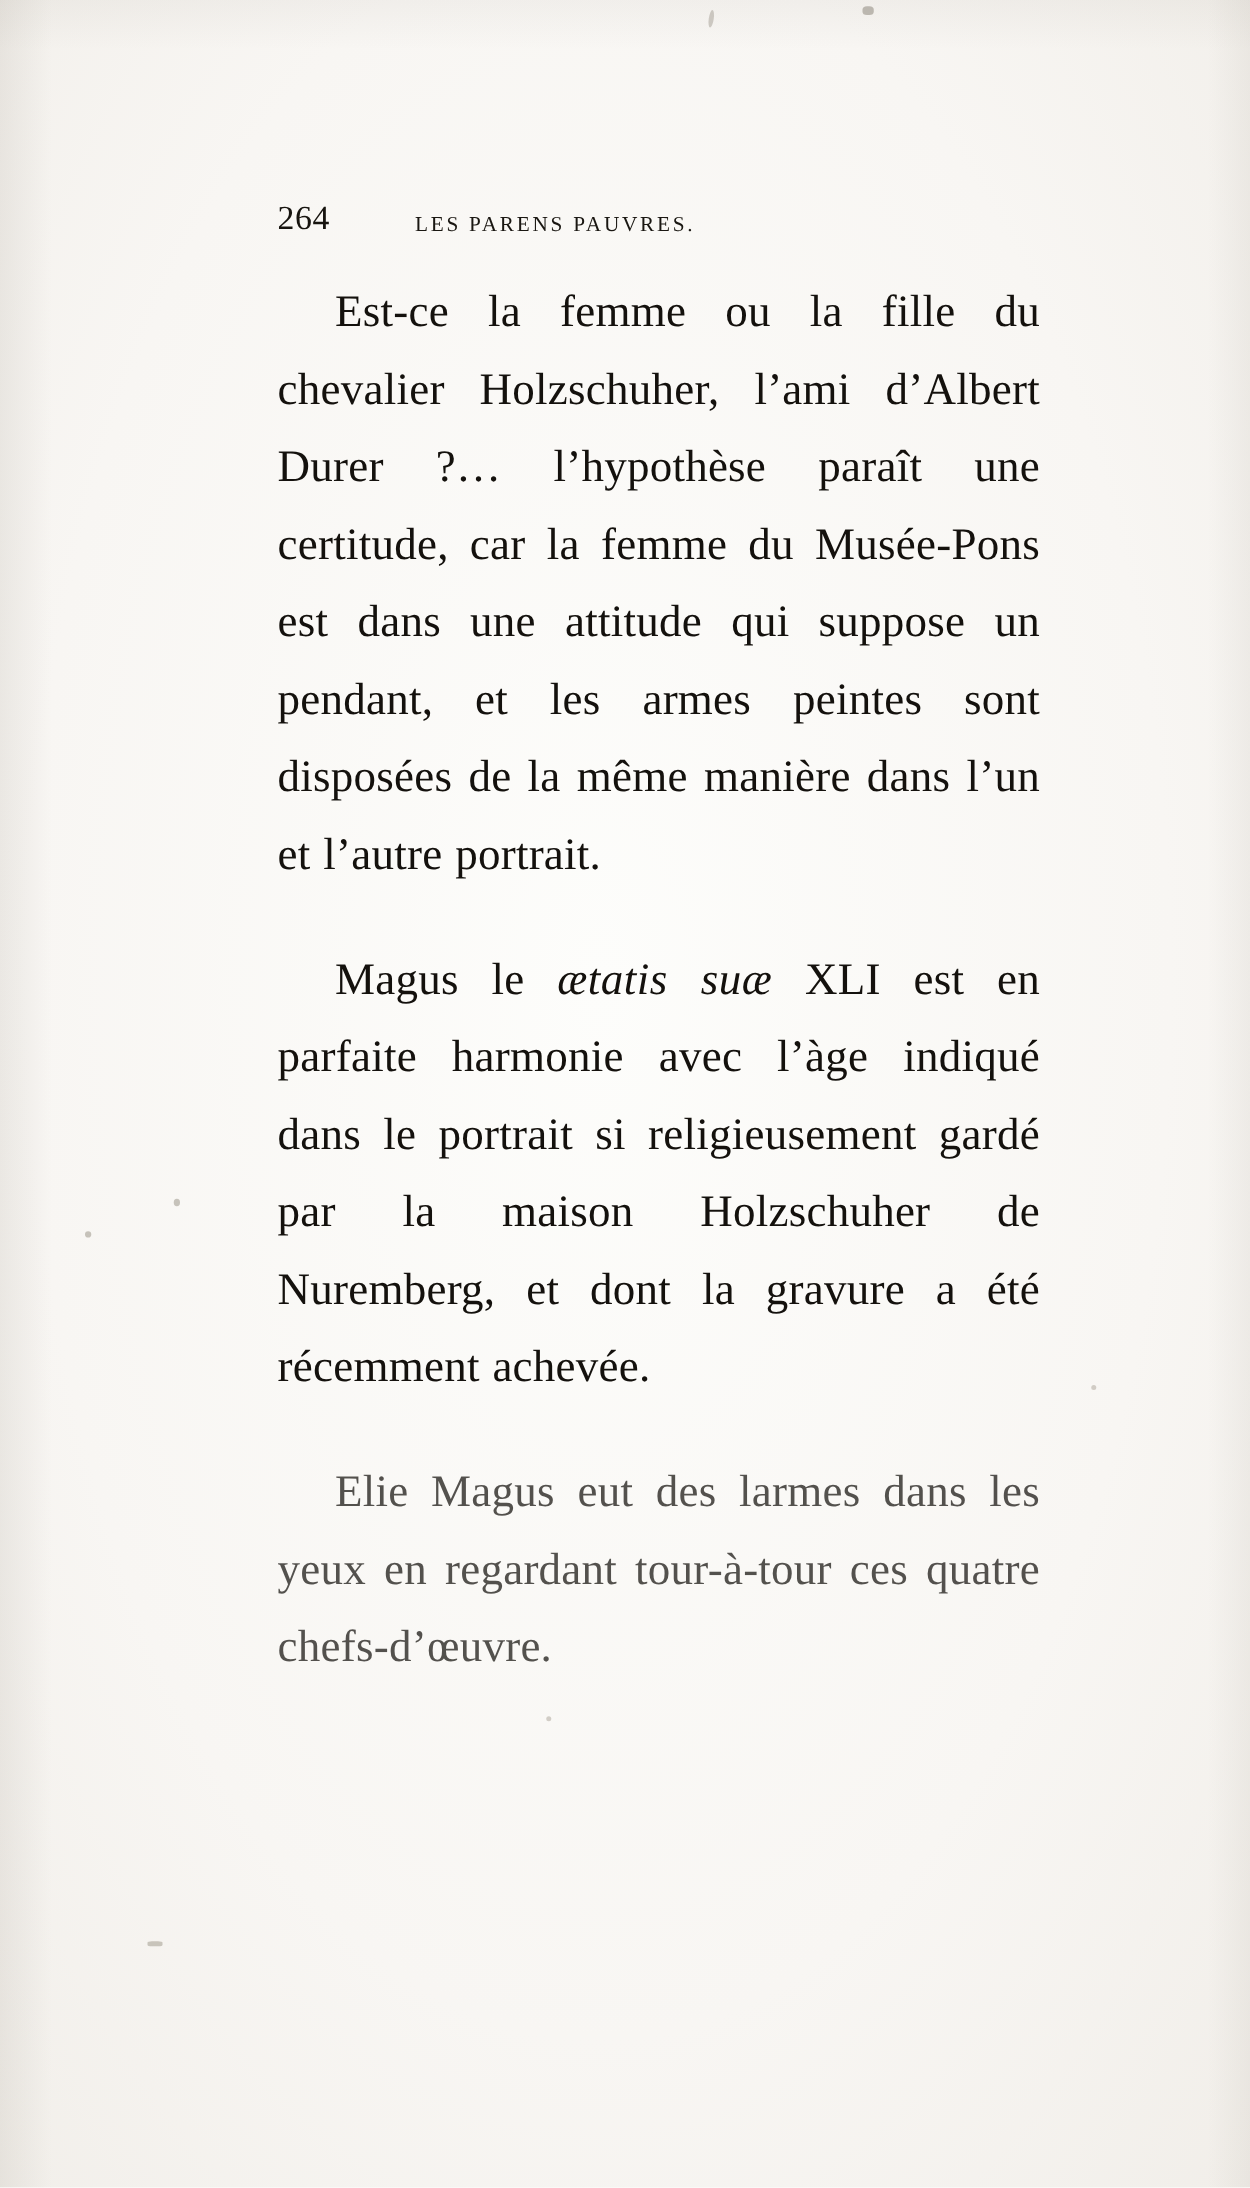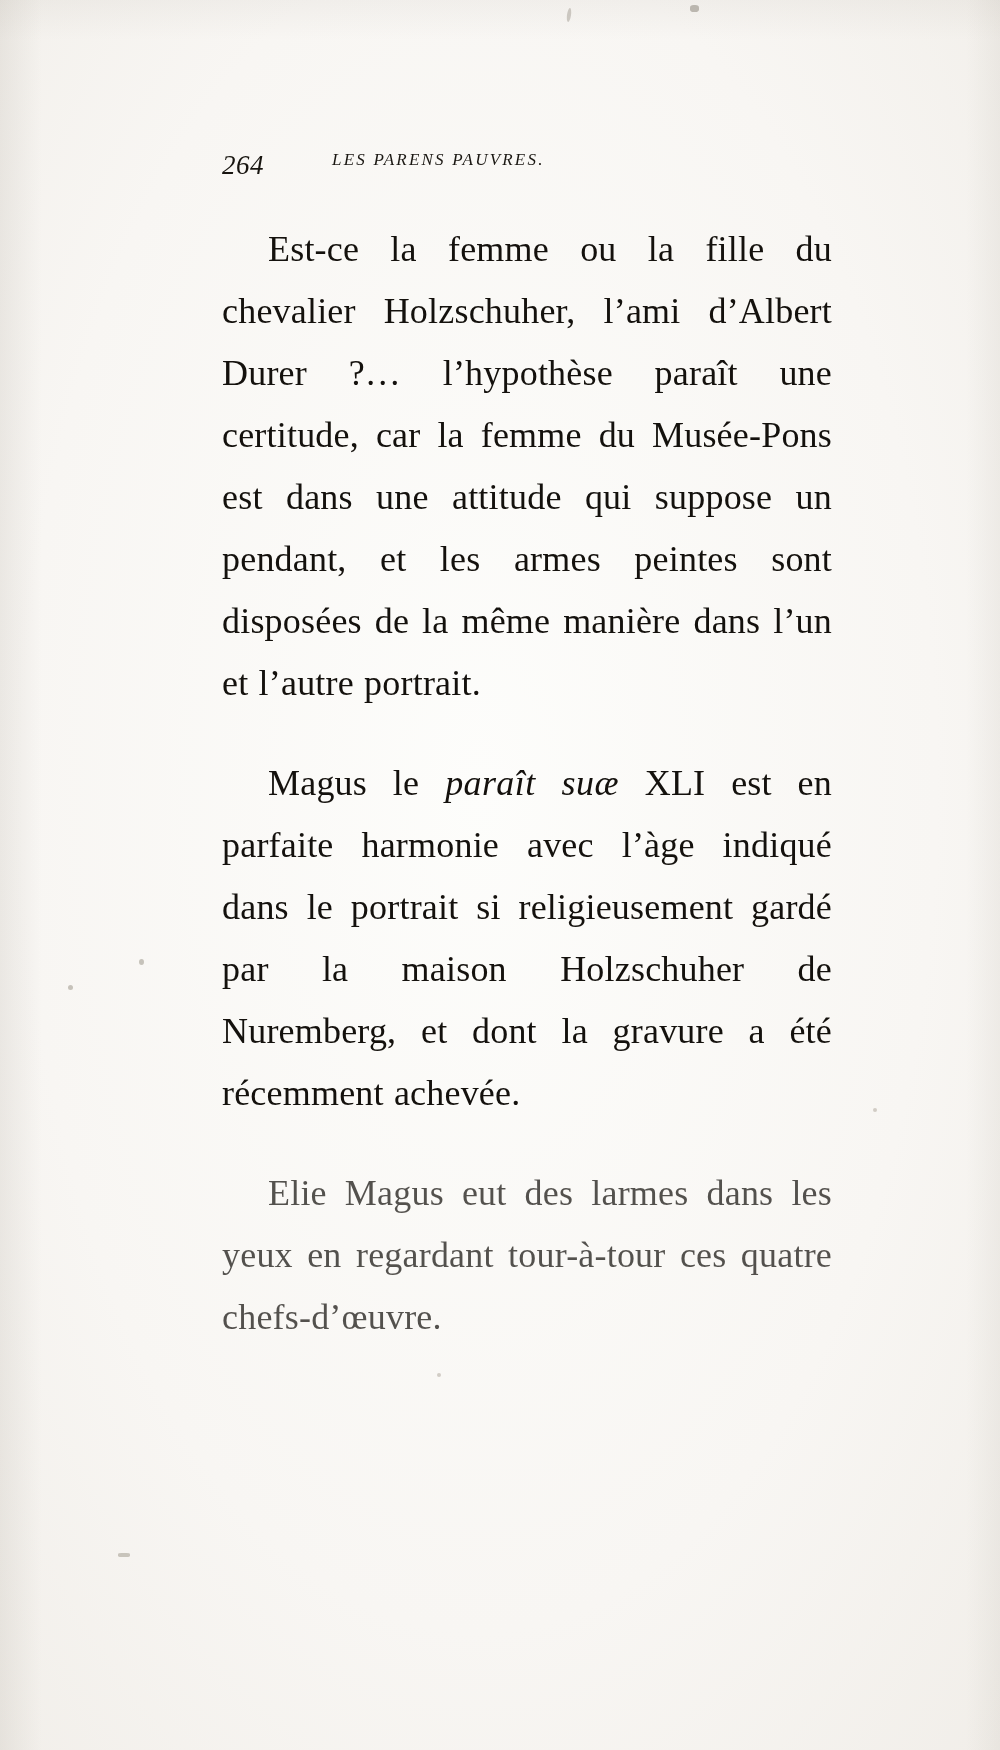--- a/index.html
+++ b/index.html
@@ -36,24 +36,23 @@
 
   .text-block {
     position: absolute;
     left: 222px;
     top: 150px;
     width: 610px;
   }
 
   .header-line {
     display: flex;
-    align-items: flex-start;
+    align-items: flex-end;
     height: 40px;
     margin-bottom: 28px;
-    font-style: italic;
   }
   .folio {
     font-size: 27px;
     letter-spacing: 0.5px;
     color: #17140f;
     width: 110px;
   }
   .running-head {
     font-size: 17px;
     letter-spacing: 2.2px;
@@ -118,17 +117,17 @@
 
 <div class="text-block">
 
   <div class="header-line">
     <span class="folio">264</span>
     <span class="running-head">LES PARENS PAUVRES.</span>
   </div>
 
   <p class="para">Est-ce la femme ou la fille du chevalier Holzschuher, l’ami d’Albert Durer ?… l’hypothèse paraît une certitude, car la femme du Musée-Pons est dans une attitude qui suppose un pendant, et les armes peintes sont disposées de la même manière dans l’un et l’autre portrait.</p>
 
-  <p class="para"><span>Magus le </span><span class="ital">paraît suæ</span><span> XLI est en parfaite harmonie avec l’àge indiqué dans le portrait si religieusement gardé par la maison Holzschuher de Nuremberg, et dont la gravure a été récemment achevée.</span></p>
+  <p class="para"><span>Magus le </span><span class="ital">ætatis suæ</span><span> XLI est en parfaite harmonie avec l’àge indiqué dans le portrait si religieusement gardé par la maison Holzschuher de Nuremberg, et dont la gravure a été récemment achevée.</span></p>
 
   <p class="para fade-tail">Elie Magus eut des larmes dans les yeux en regardant tour-à-tour ces quatre chefs-d’œuvre.</p>
 
 </div>
 
 </body></html>

